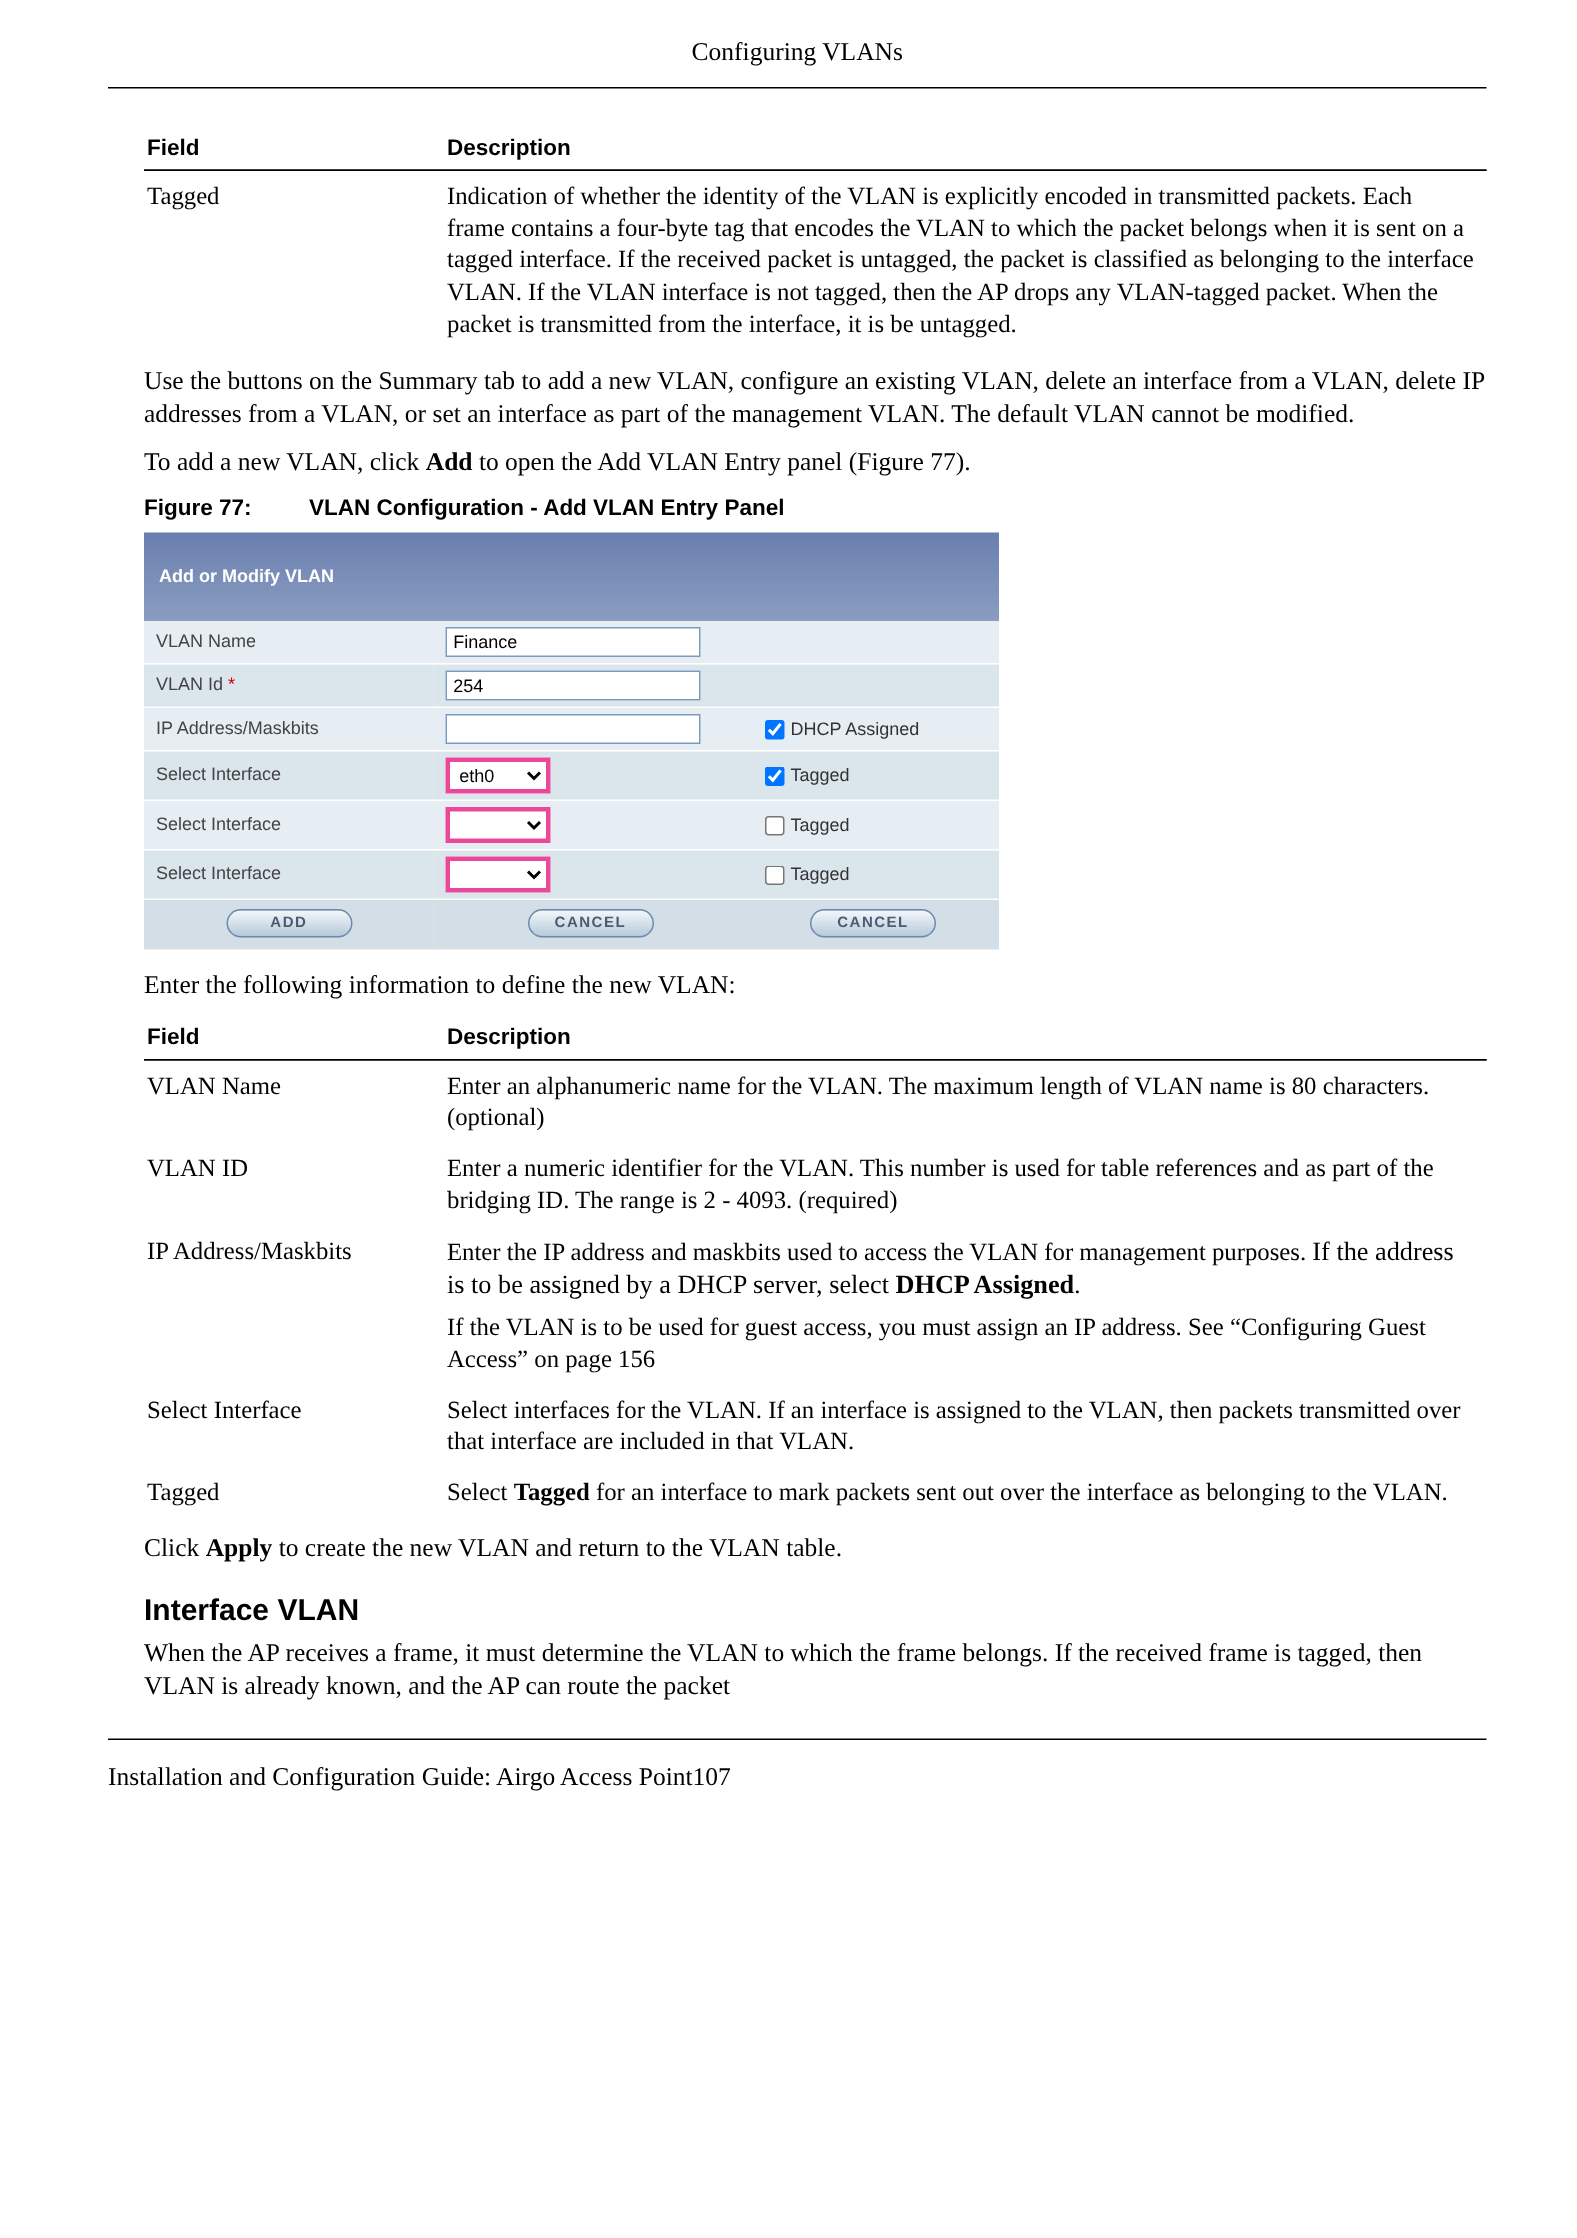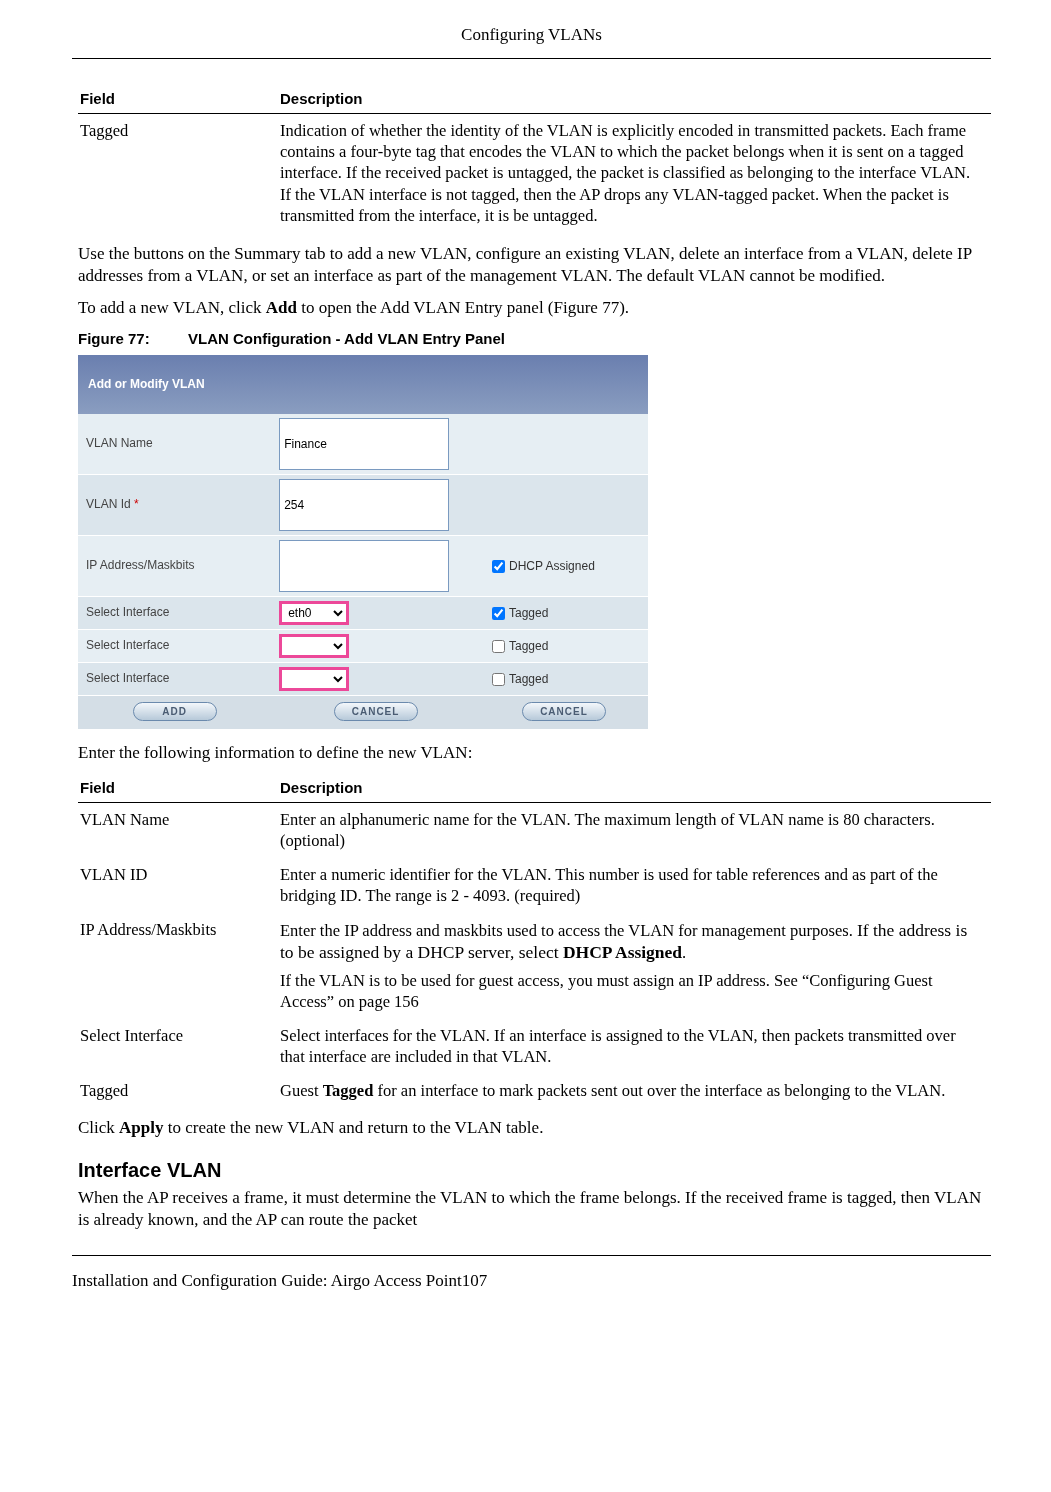--- a/index.html
+++ b/index.html
@@ -27,21 +27,21 @@
     display: flex;
     font-size: 17px;
     margin-top: 14px;
   }
   .footer-rule {
     border: none;
     border-top: 1.5px solid #000;
     margin: 24px 0 6px 0;
   }
   .body-indent {
-    margin-left: 6px;
+    margin-left: 24px;
     margin-right: 0;
   }
   table.field-table {
     width: 100%;
     border-collapse: collapse;
     margin: 4px 0 8px 0;
   }
   table.field-table th {
     text-align: left;
     font-family: Arial, Helvetica, sans-serif;
@@ -114,21 +114,21 @@
   .panel-table td.mid {
     width: 195px;
   }
   .panel-table td.side {
     width: 160px;
   }
   .txt-input {
     width: 170px;
     font-family: Verdana, Arial, sans-serif;
     font-size: 12px;
-    padding: 18px 4px;
+    padding: 2px 4px;
     border: 1px solid #7a9ac0;
     background: #fff;
     box-sizing: border-box;
   }
   .sel-input {
     width: 70px;
     font-family: Verdana, Arial, sans-serif;
     font-size: 12px;
     border: 3px solid #ec4899;
     background: #fff;
@@ -292,21 +292,21 @@
           <div style="margin-top:6px">If the VLAN is to be used for guest access, you must assign an IP address. See “Configuring Guest Access” on page 156</div>
         </td>
       </tr>
       <tr>
         <td>Select Interface</td>
         <td>Select interfaces for the VLAN. If an interface is assigned to the VLAN, then packets transmitted over that interface are included in that VLAN.</td>
       </tr>
       <tr>
         <td>Tagged</td>
         <td>
-          <span>Guest </span><b>Tagged</b><span> for an interface to mark packets sent out over the interface as belonging to the VLAN.</span>
+          <span>Select </span><b>Tagged</b><span> for an interface to mark packets sent out over the interface as belonging to the VLAN.</span>
         </td>
       </tr>
     </tbody>
   </table>
 
   <p class="para">
     <span>Click </span><b>Apply</b><span> to create the new VLAN and return to the VLAN table.</span>
   </p>
 
   <div class="subhead">Interface VLAN</div>

